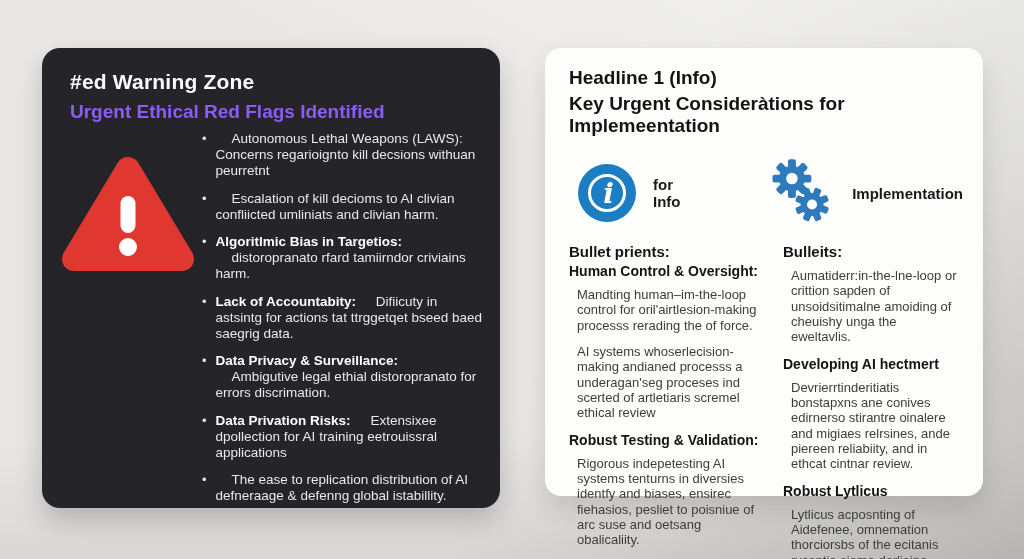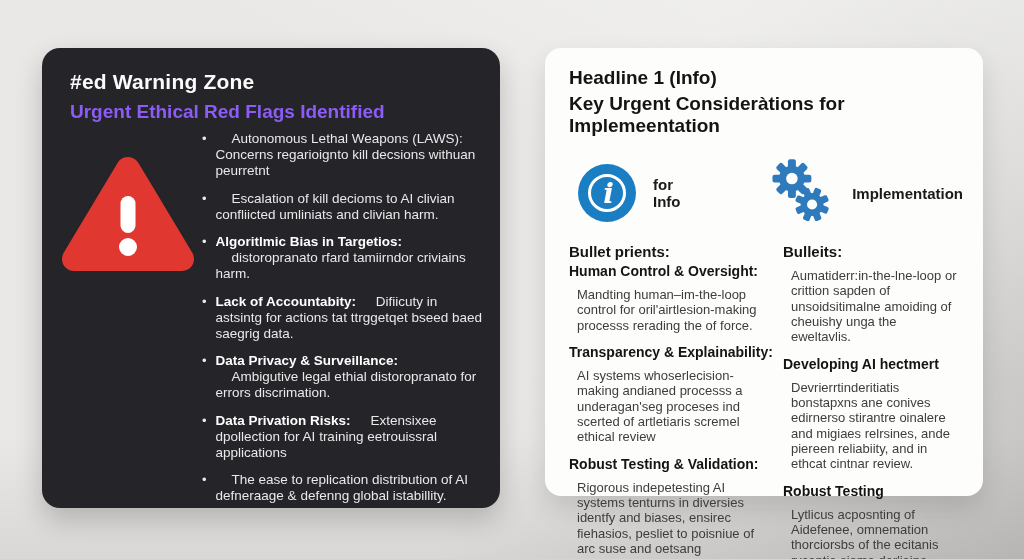--- a/index.html
+++ b/index.html
@@ -159,36 +159,35 @@
   </div>
 
   <div class="cols">
     <div class="col-left">
       <div class="col-header">Bullet prients:</div>
       <div class="section">
         <div class="sec-title">Human Control &amp; Oversight:</div>
         <p class="sec-body">Mandting human–im-the-loop control for oril'airtlesion-making processs rerading the of force.</p>
       </div>
       <div class="section">
-        <div class="sec-title">Transparency &amp; Explainability:</div>
         <p class="sec-body">AI systems whoserlecision-making andianed processs a underagan'seg proceses ind scerted of artletiaris scremel ethical review</p>
       </div>
       <div class="section">
         <div class="sec-title">Robust Testing &amp; Validation:</div>
         <p class="sec-body">Rigorous indepetesting AI systems tenturns in diversies identfy and biases, ensirec fiehasios, pesliet to poisniue of arc suse and oetsang obalicaliity.</p>
       </div>
     </div>
     <div class="col-right">
       <div class="col-header">Bulleits:</div>
       <div class="section">
         <p class="sec-body">Aumatiderr:in-the-lne-loop or crittion sapden of unsoidsitimalne amoiding of cheuishy unga the eweltavlis.</p>
       </div>
       <div class="section">
         <div class="sec-title">Developing AI hectmert</div>
         <p class="sec-body">Devrierrtinderitiatis bonstapxns ane conives edirnerso stirantre oinalere and migiaes relrsines, ande piereen reliabiity, and in ethcat cintnar review.</p>
       </div>
       <div class="section">
-        <div class="sec-title">Robust Testing</div>
+        <div class="sec-title">Robust Lytlicus</div>
         <p class="sec-body">Lytlicus acposnting of Aidefenee, omnemation thorciorsbs of the ecitanis rvcentie siome der'ieine eticcured.</p>
       </div>
     </div>
   </div>
 </section>
 
 </body></html>

